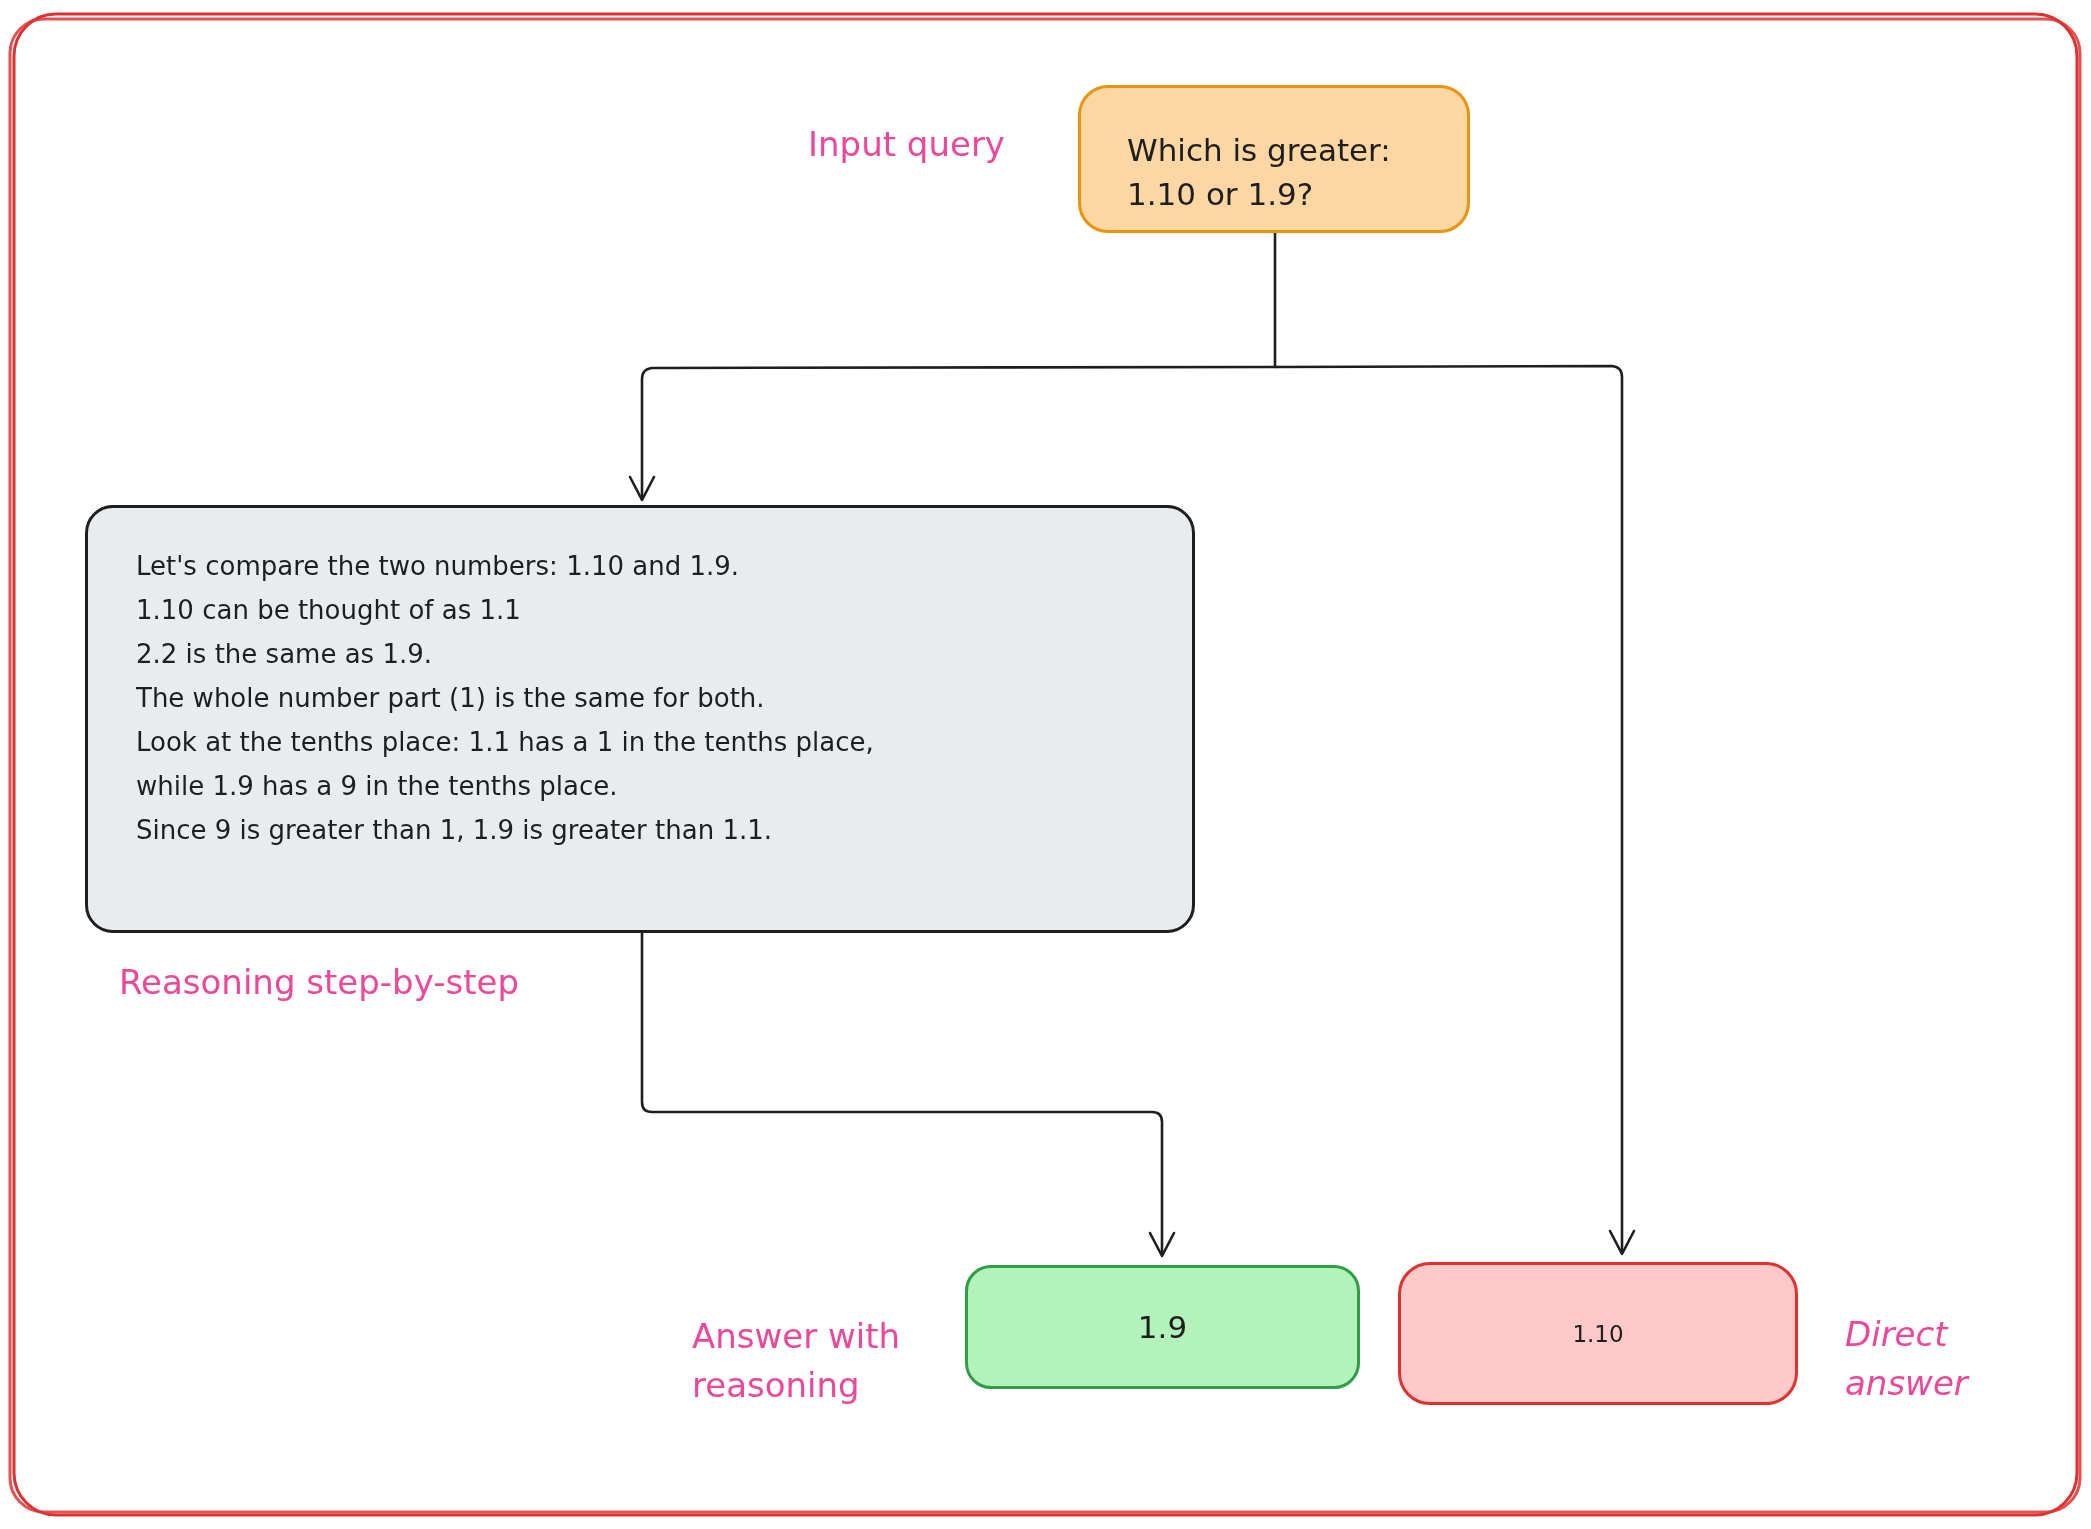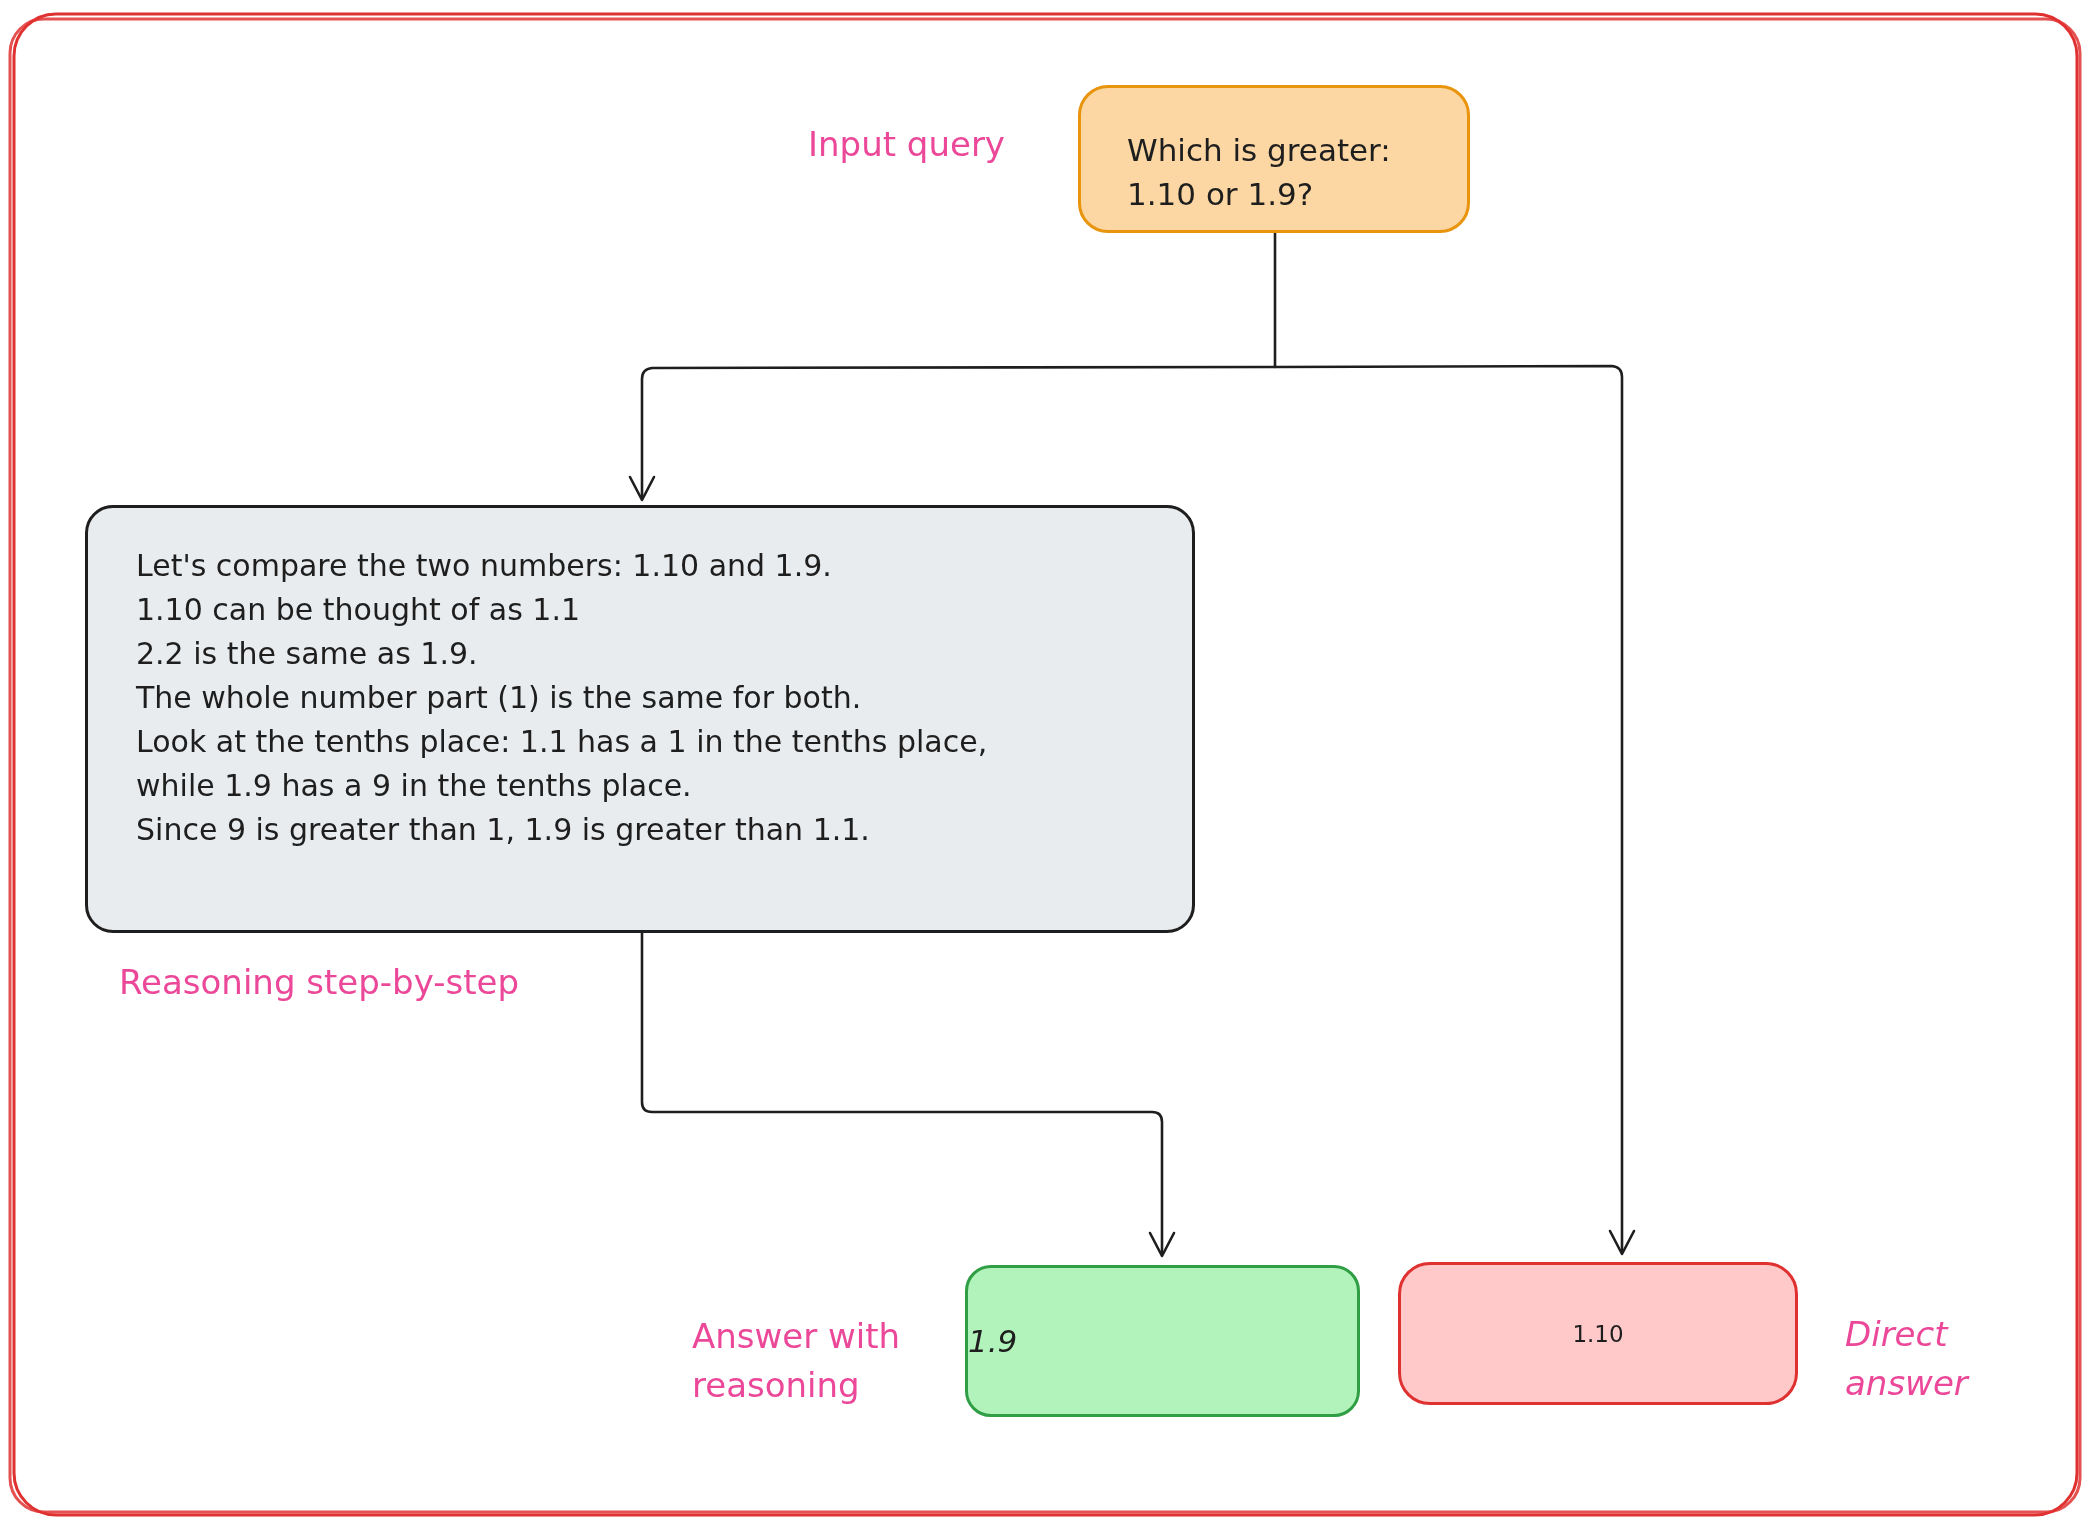--- a/index.html
+++ b/index.html
@@ -20,28 +20,27 @@
   .node.input{
     left:1078px;top:85px;width:392px;height:148px;
     background:#fcd7a3;border:3.5px solid #e8940c;border-radius:30px;
     padding:40px 16px 0 46px;
     font-size:31px;line-height:44px;
   }
   .node.reasoning{
     left:85px;top:505px;width:1110px;height:428px;
     background:#e9ecef;border:3px solid #1e1e1e;border-radius:28px;
     padding:36px 20px 0 48px;
-    font-size:30px;line-height:44px;
+    font-size:26px;line-height:44px;
   }
   .node.answer{
-    left:965px;top:1265px;width:395px;height:152px;
+    left:965px;top:1265px;width:395px;height:124px;
     background:#b2f2bb;border:3.5px solid #2f9e44;border-radius:26px;
-    display:flex;align-items:center;justify-content:flex-start;
+    display:flex;align-items:center;justify-content:center;
     font-size:31px;
-    font-style:italic;
   }
   .node.direct{
     left:1398px;top:1262px;width:400px;height:143px;
     background:#ffc9c9;border:3.5px solid #e03131;border-radius:32px;
     display:flex;align-items:center;justify-content:center;
     font-size:23px;
   }
   .label{
     position:absolute;
     color:#ec4899;

